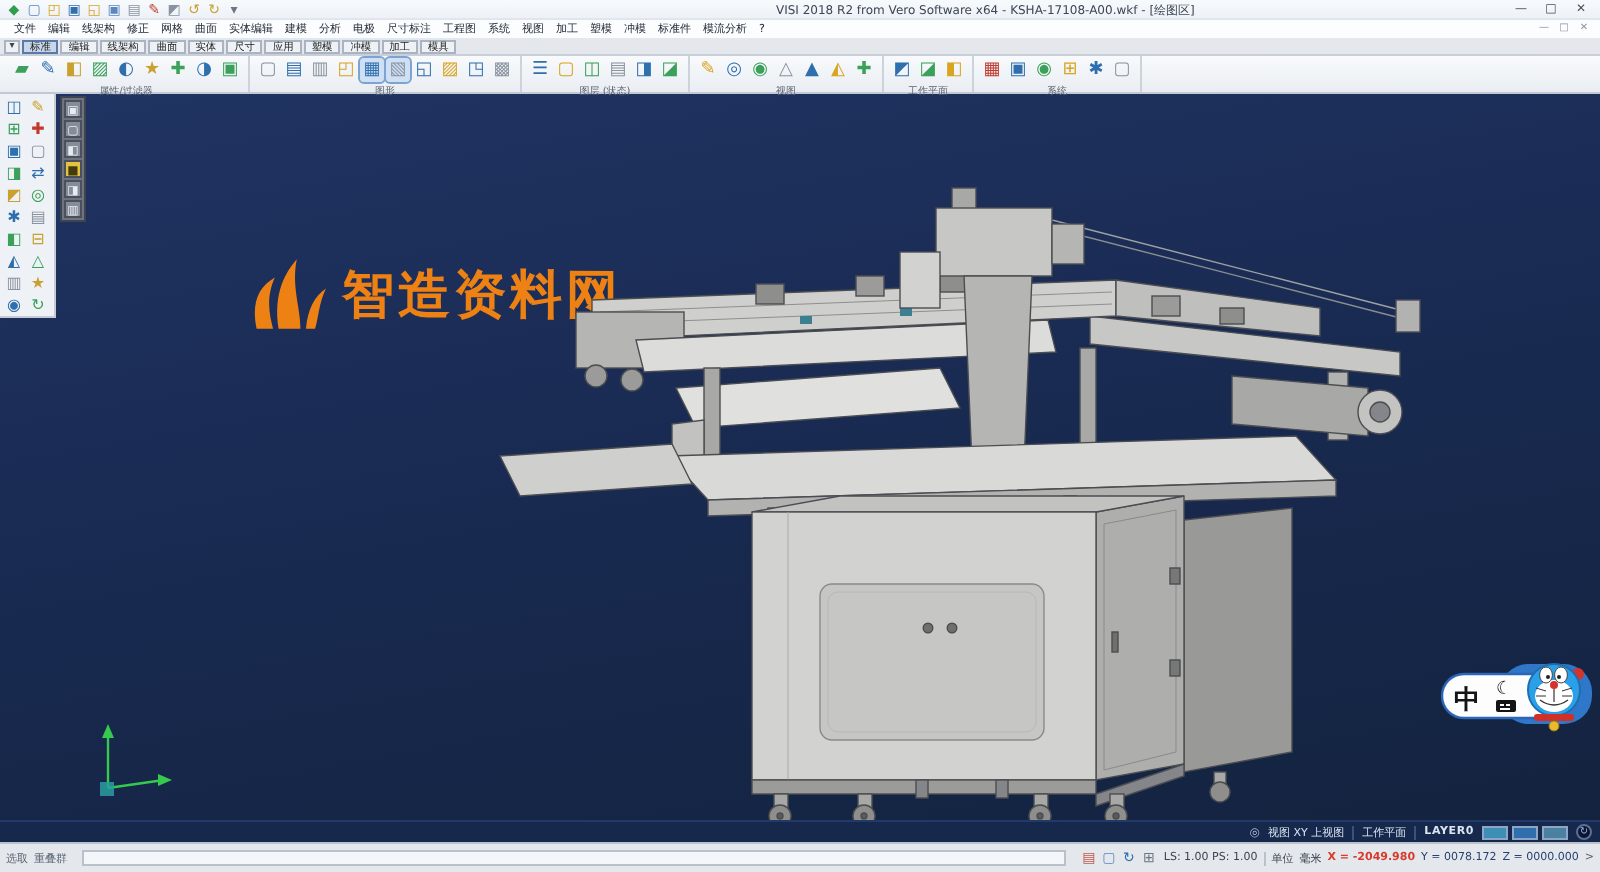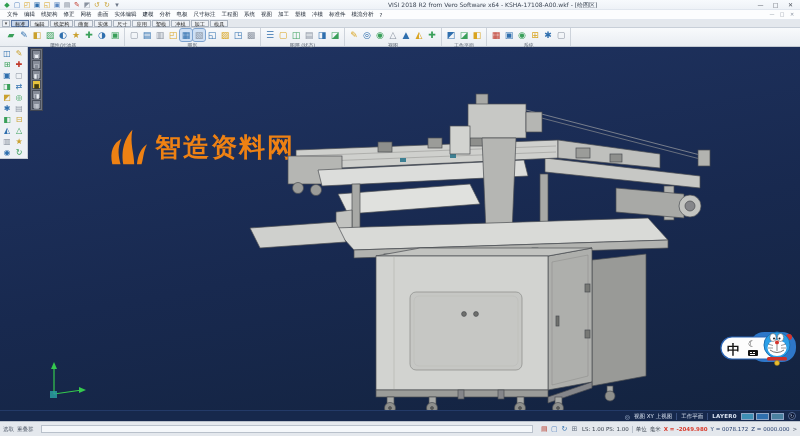--- a/index.html
+++ b/index.html
@@ -56,21 +56,21 @@
   .lpi{width:12px;height:11px;font-size:8px;line-height:11px;text-align:center;}
 
   
   .floattools{position:absolute;top:48px;left:30px;width:13px;background:#6e7480;
     border:1px solid #3f4450;display:flex;flex-direction:column;gap:1px;padding:1px;}
   .ftb{width:9px;height:9px;margin:0 auto;background:#868c98;color:#e8ecf2;font-size:6px;
     line-height:9px;text-align:center;border:1px solid #4a505c;}
   .ftb.active{background:#e6c33e;color:#433c10;}
 
   
-  .watermark{position:absolute;left:104px;top:126px;display:flex;align-items:center;gap:7px;}
+  .watermark{position:absolute;left:120px;top:126px;display:flex;align-items:center;gap:7px;}
   .wm-text{font-size:26px;font-weight:bold;color:#ee8113;letter-spacing:2px;white-space:nowrap;}
 
   
   .ime{position:absolute;left:720px;top:328px;}
 
   
   .darkstrip{position:absolute;top:410px;left:0;right:0;height:11px;background:#16284c;
     border-top:1px solid #233a68;display:flex;align-items:center;justify-content:flex-end;
     gap:4px;padding-right:4px;color:#dbe4f2;font-size:5.5px;}
   .snapic{color:#aebfda;font-size:6px;}

